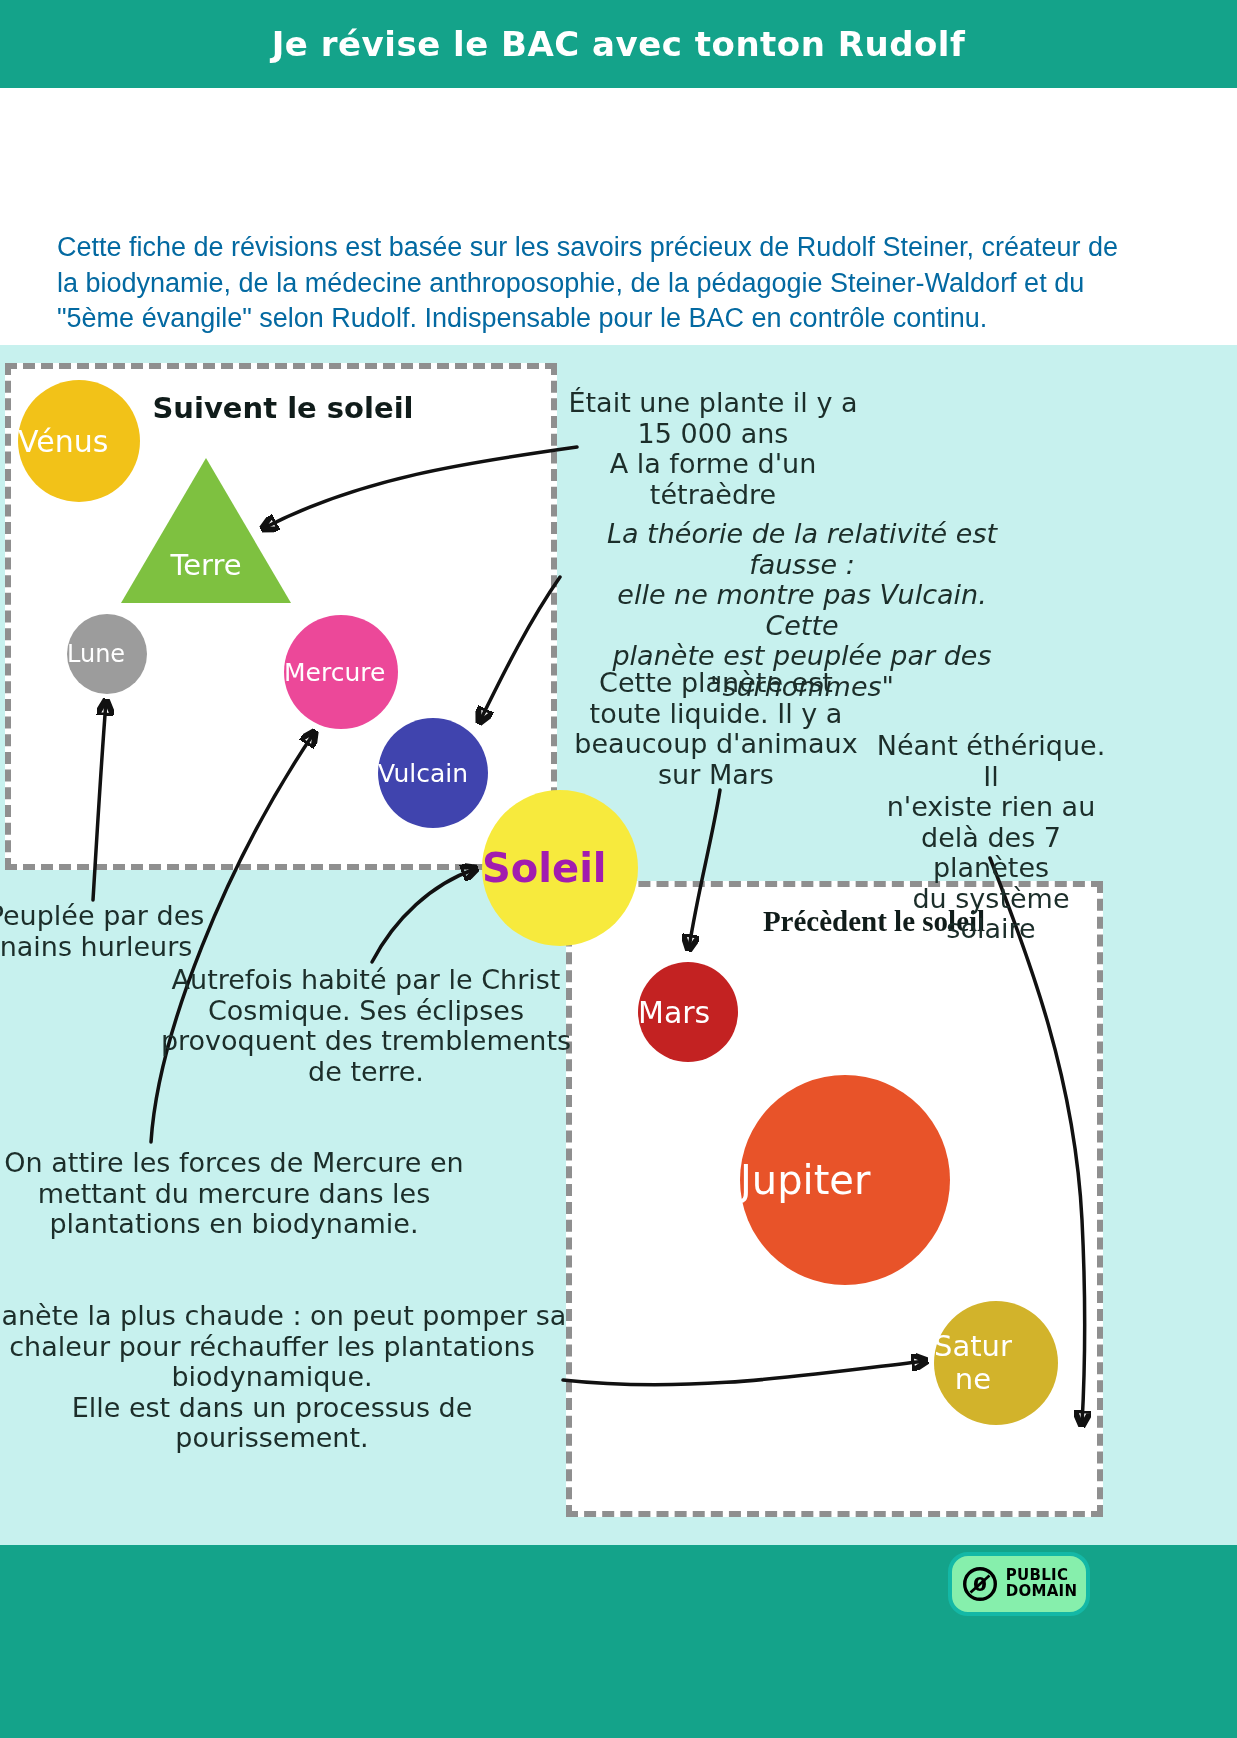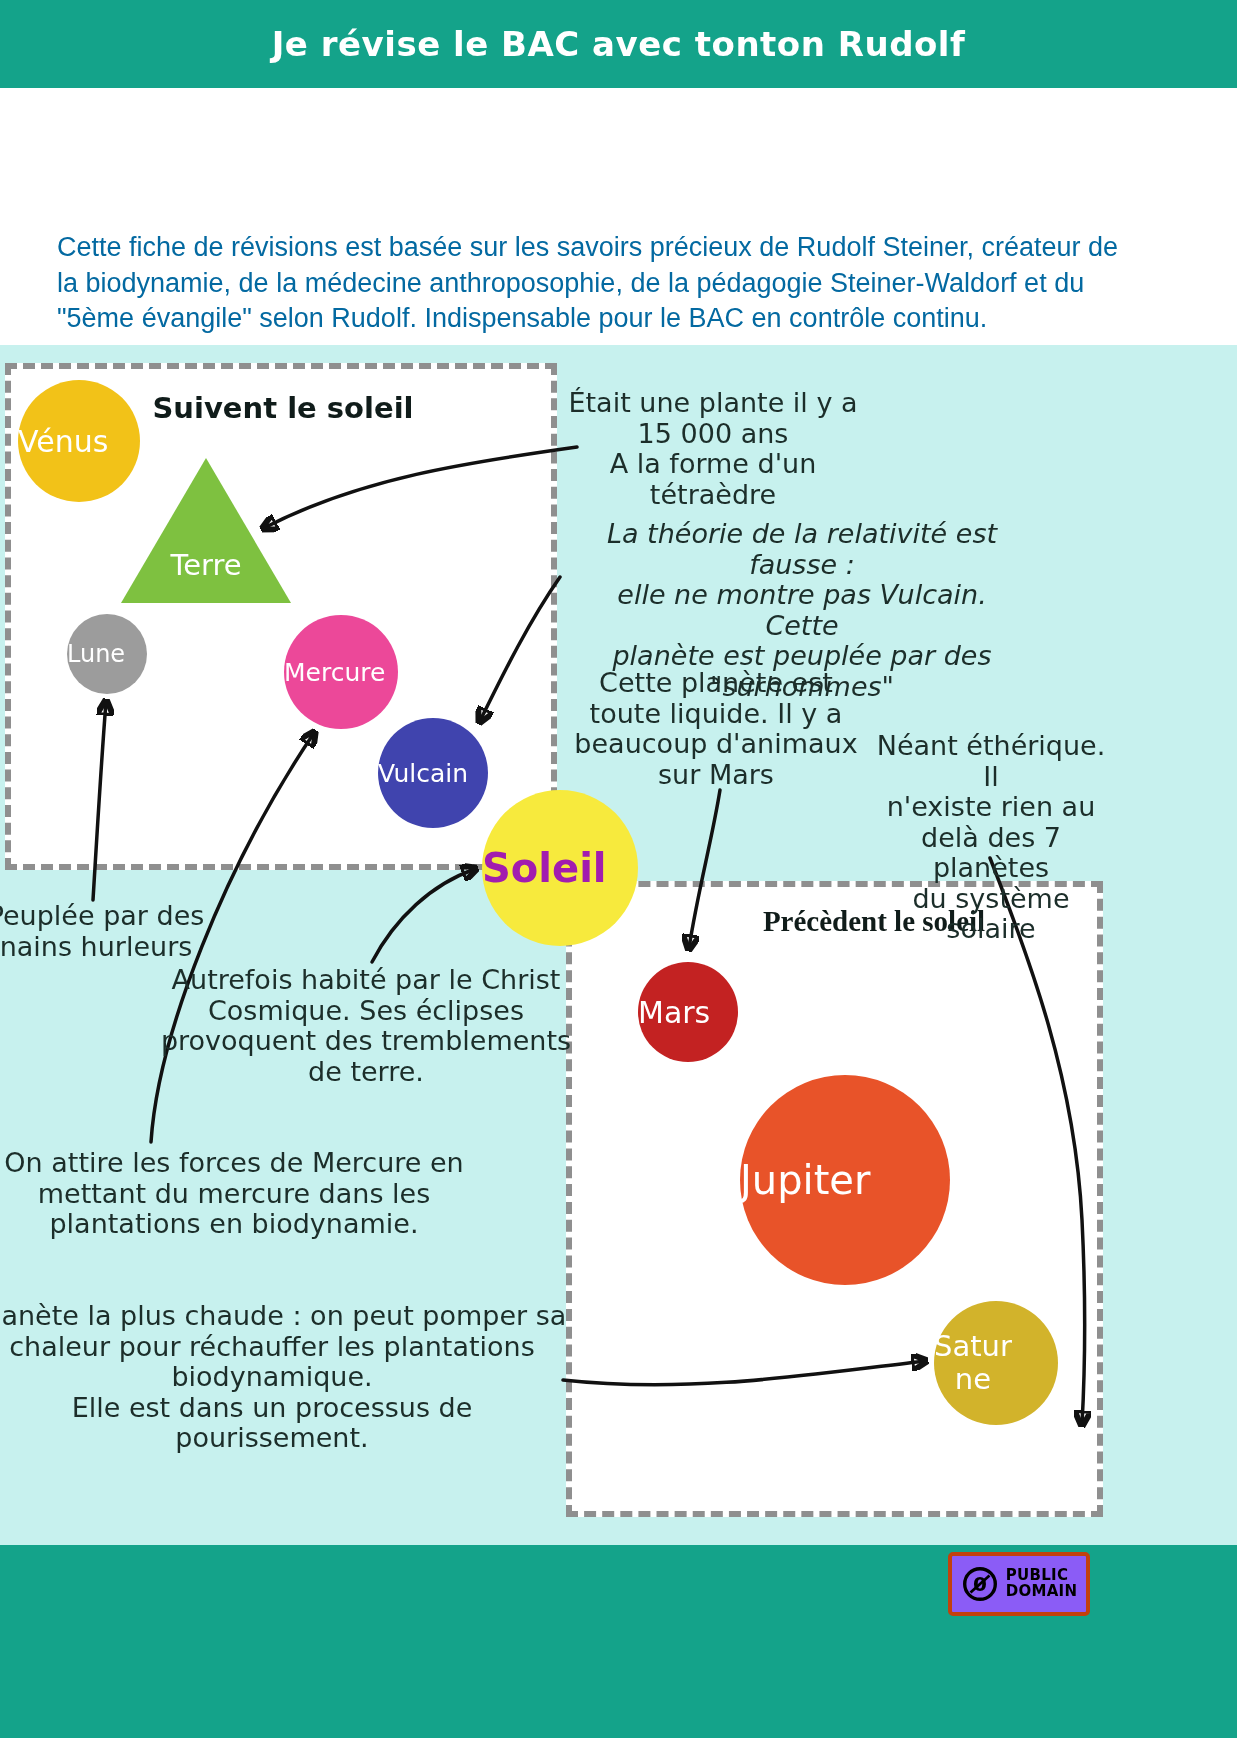--- a/index.html
+++ b/index.html
@@ -59,22 +59,22 @@
   .a-mars    { left:716px; top:668px; }
   .a-neant   { left:991px; top:731px; }
   .a-lune    { left:96px;  top:901px; }
   .a-soleil  { left:366px; top:965px; }
   .a-mercure { left:234px; top:1148px; }
   .a-saturne { left:272px; top:1301px; }
 
   .arrows { position:absolute; left:0; top:0; z-index:5; pointer-events:none; }
   .arrows path { fill:none; stroke:#111111; stroke-width:3.5; stroke-linecap:round; }
 
-  .badge { position:absolute; left:948px; top:1552px; width:142px; height:64px; background:#8b5cf6;
-           border:4px solid #c2410c; border-radius:5px; display:flex; align-items:center;
+  .badge { position:absolute; left:948px; top:1552px; width:142px; height:64px; background:#86efac;
+           border:4px solid #14b8a6; border-radius:20px; display:flex; align-items:center;
            justify-content:center; gap:7px; z-index:7; }
   .badge-icon { width:38px; height:38px; display:block; }
   .badge-text { font-size:15px; font-weight:700; line-height:1.05; color:#000000; letter-spacing:.3px; }
 </style>
 </head>
 <body>
 
 <div class="page">
 
   <div class="banner" style="background-color: rgb(20, 163, 138);">

